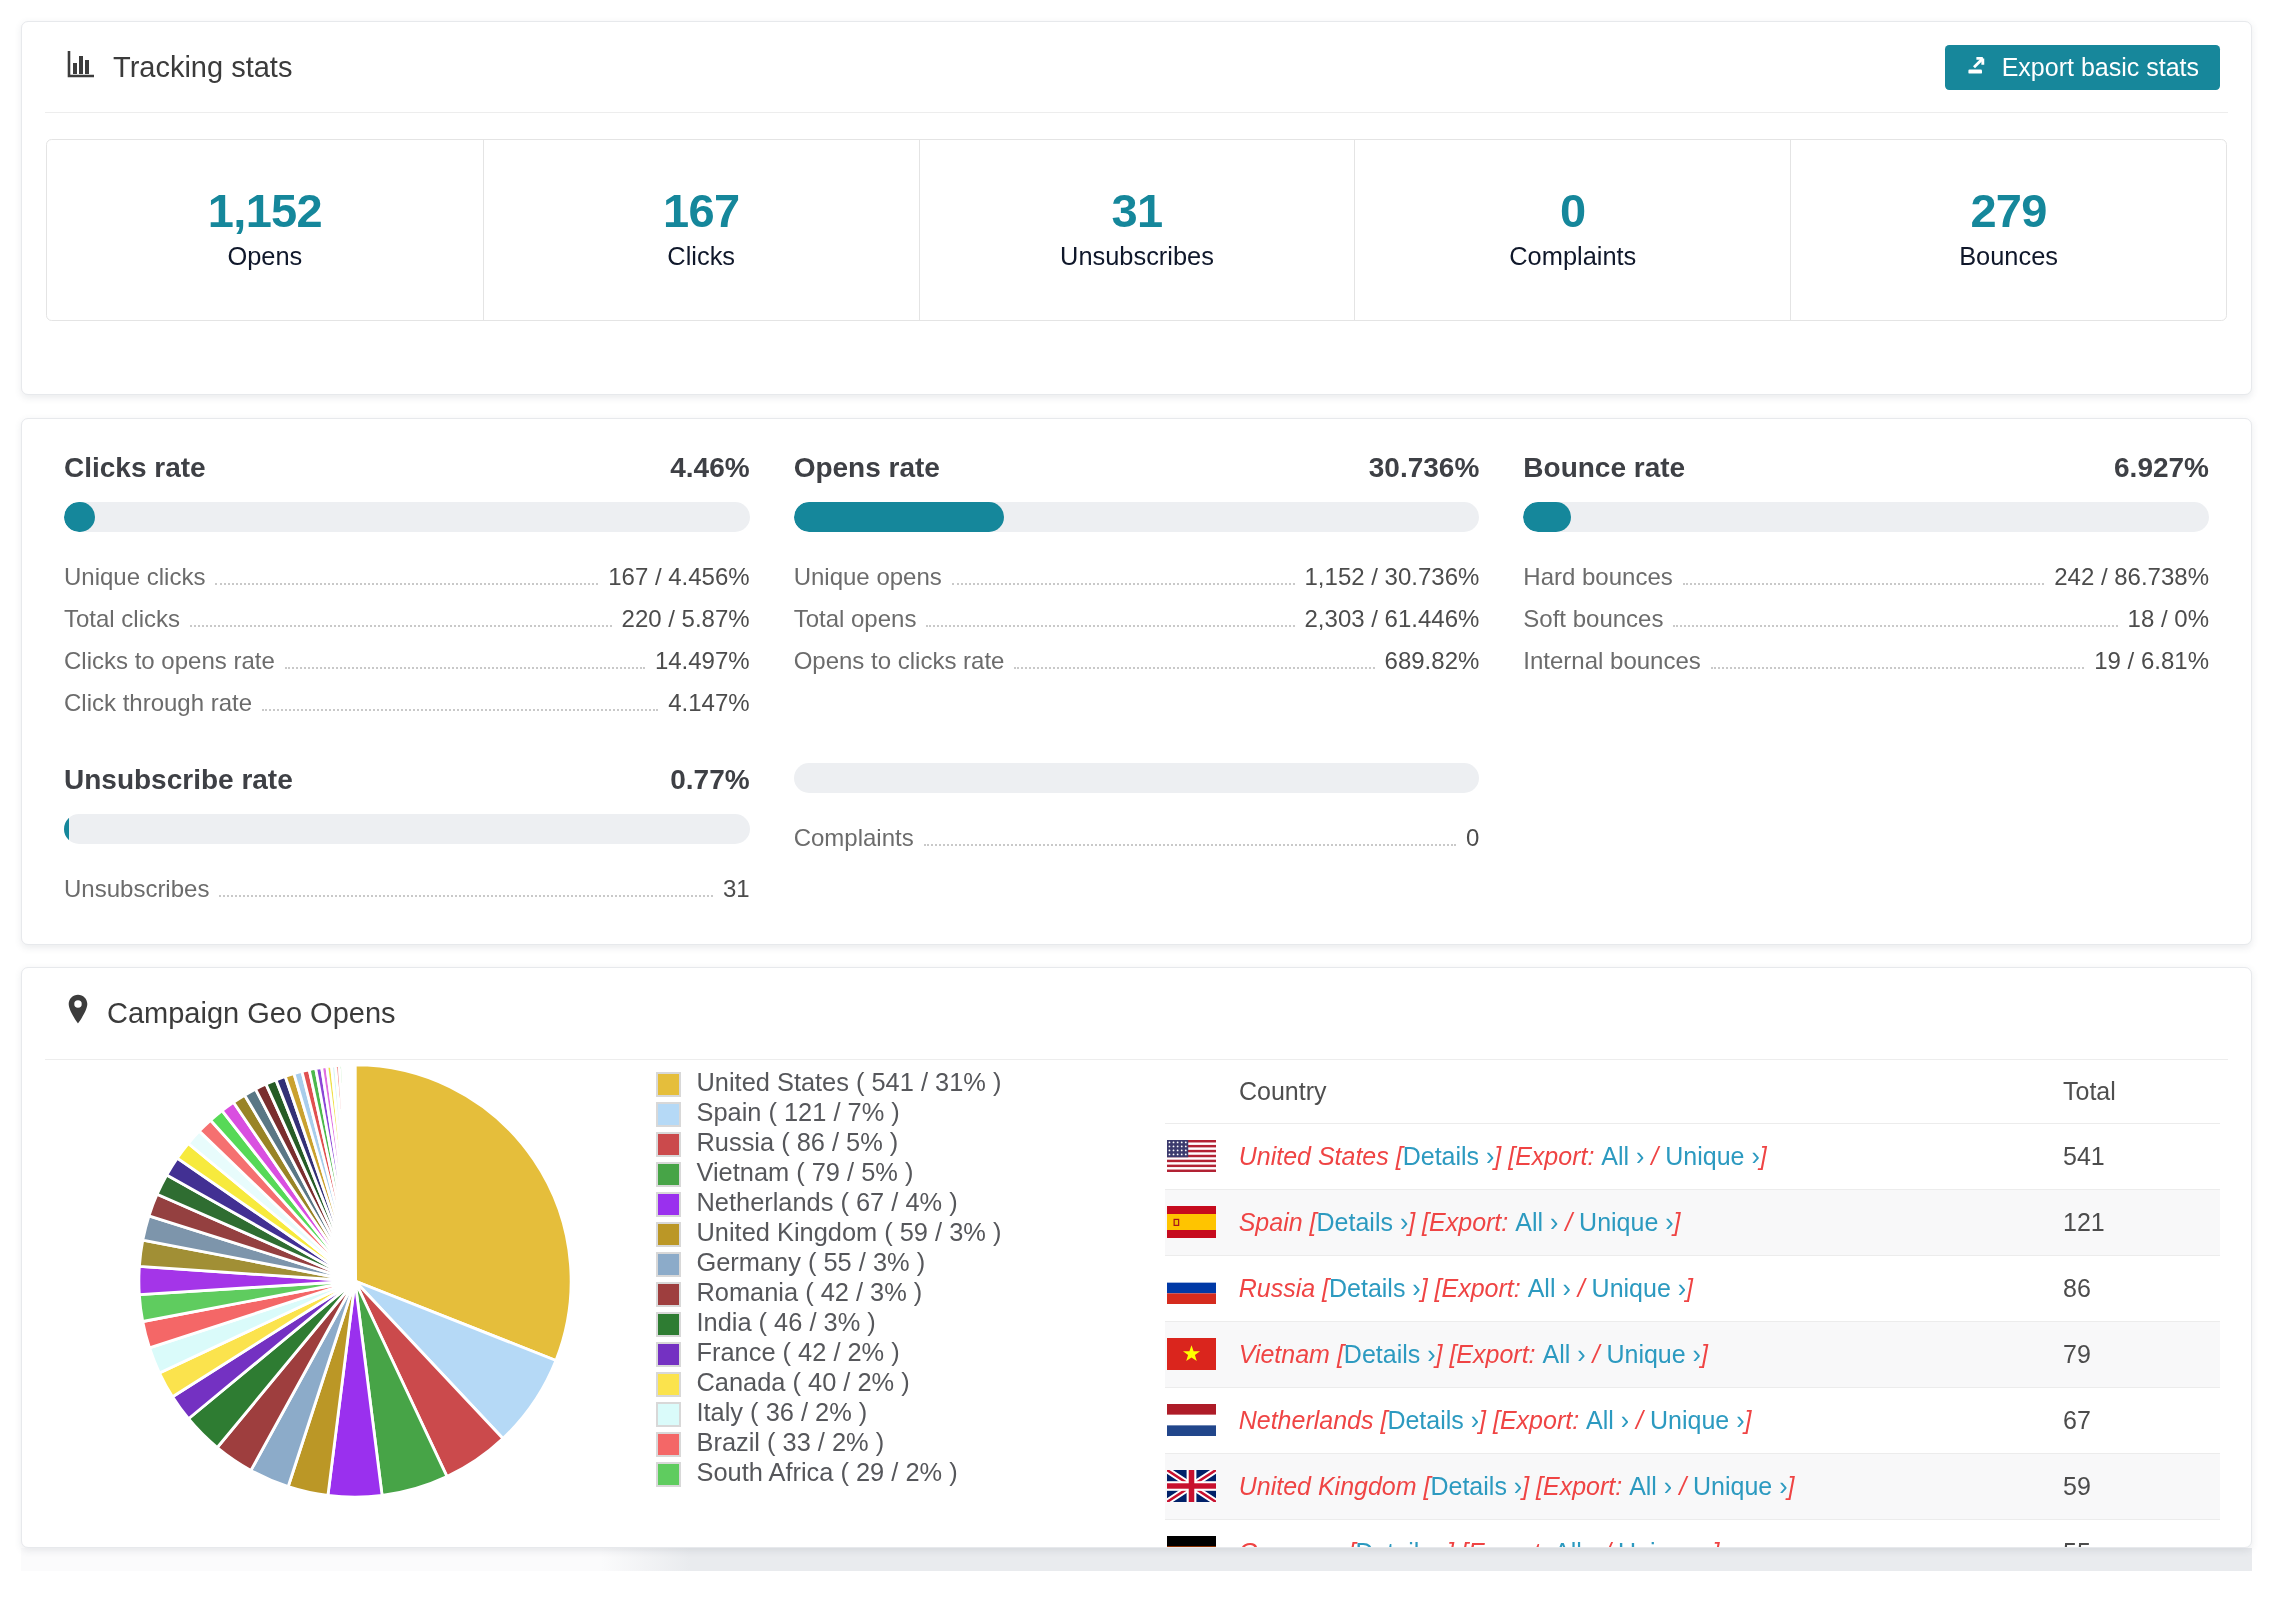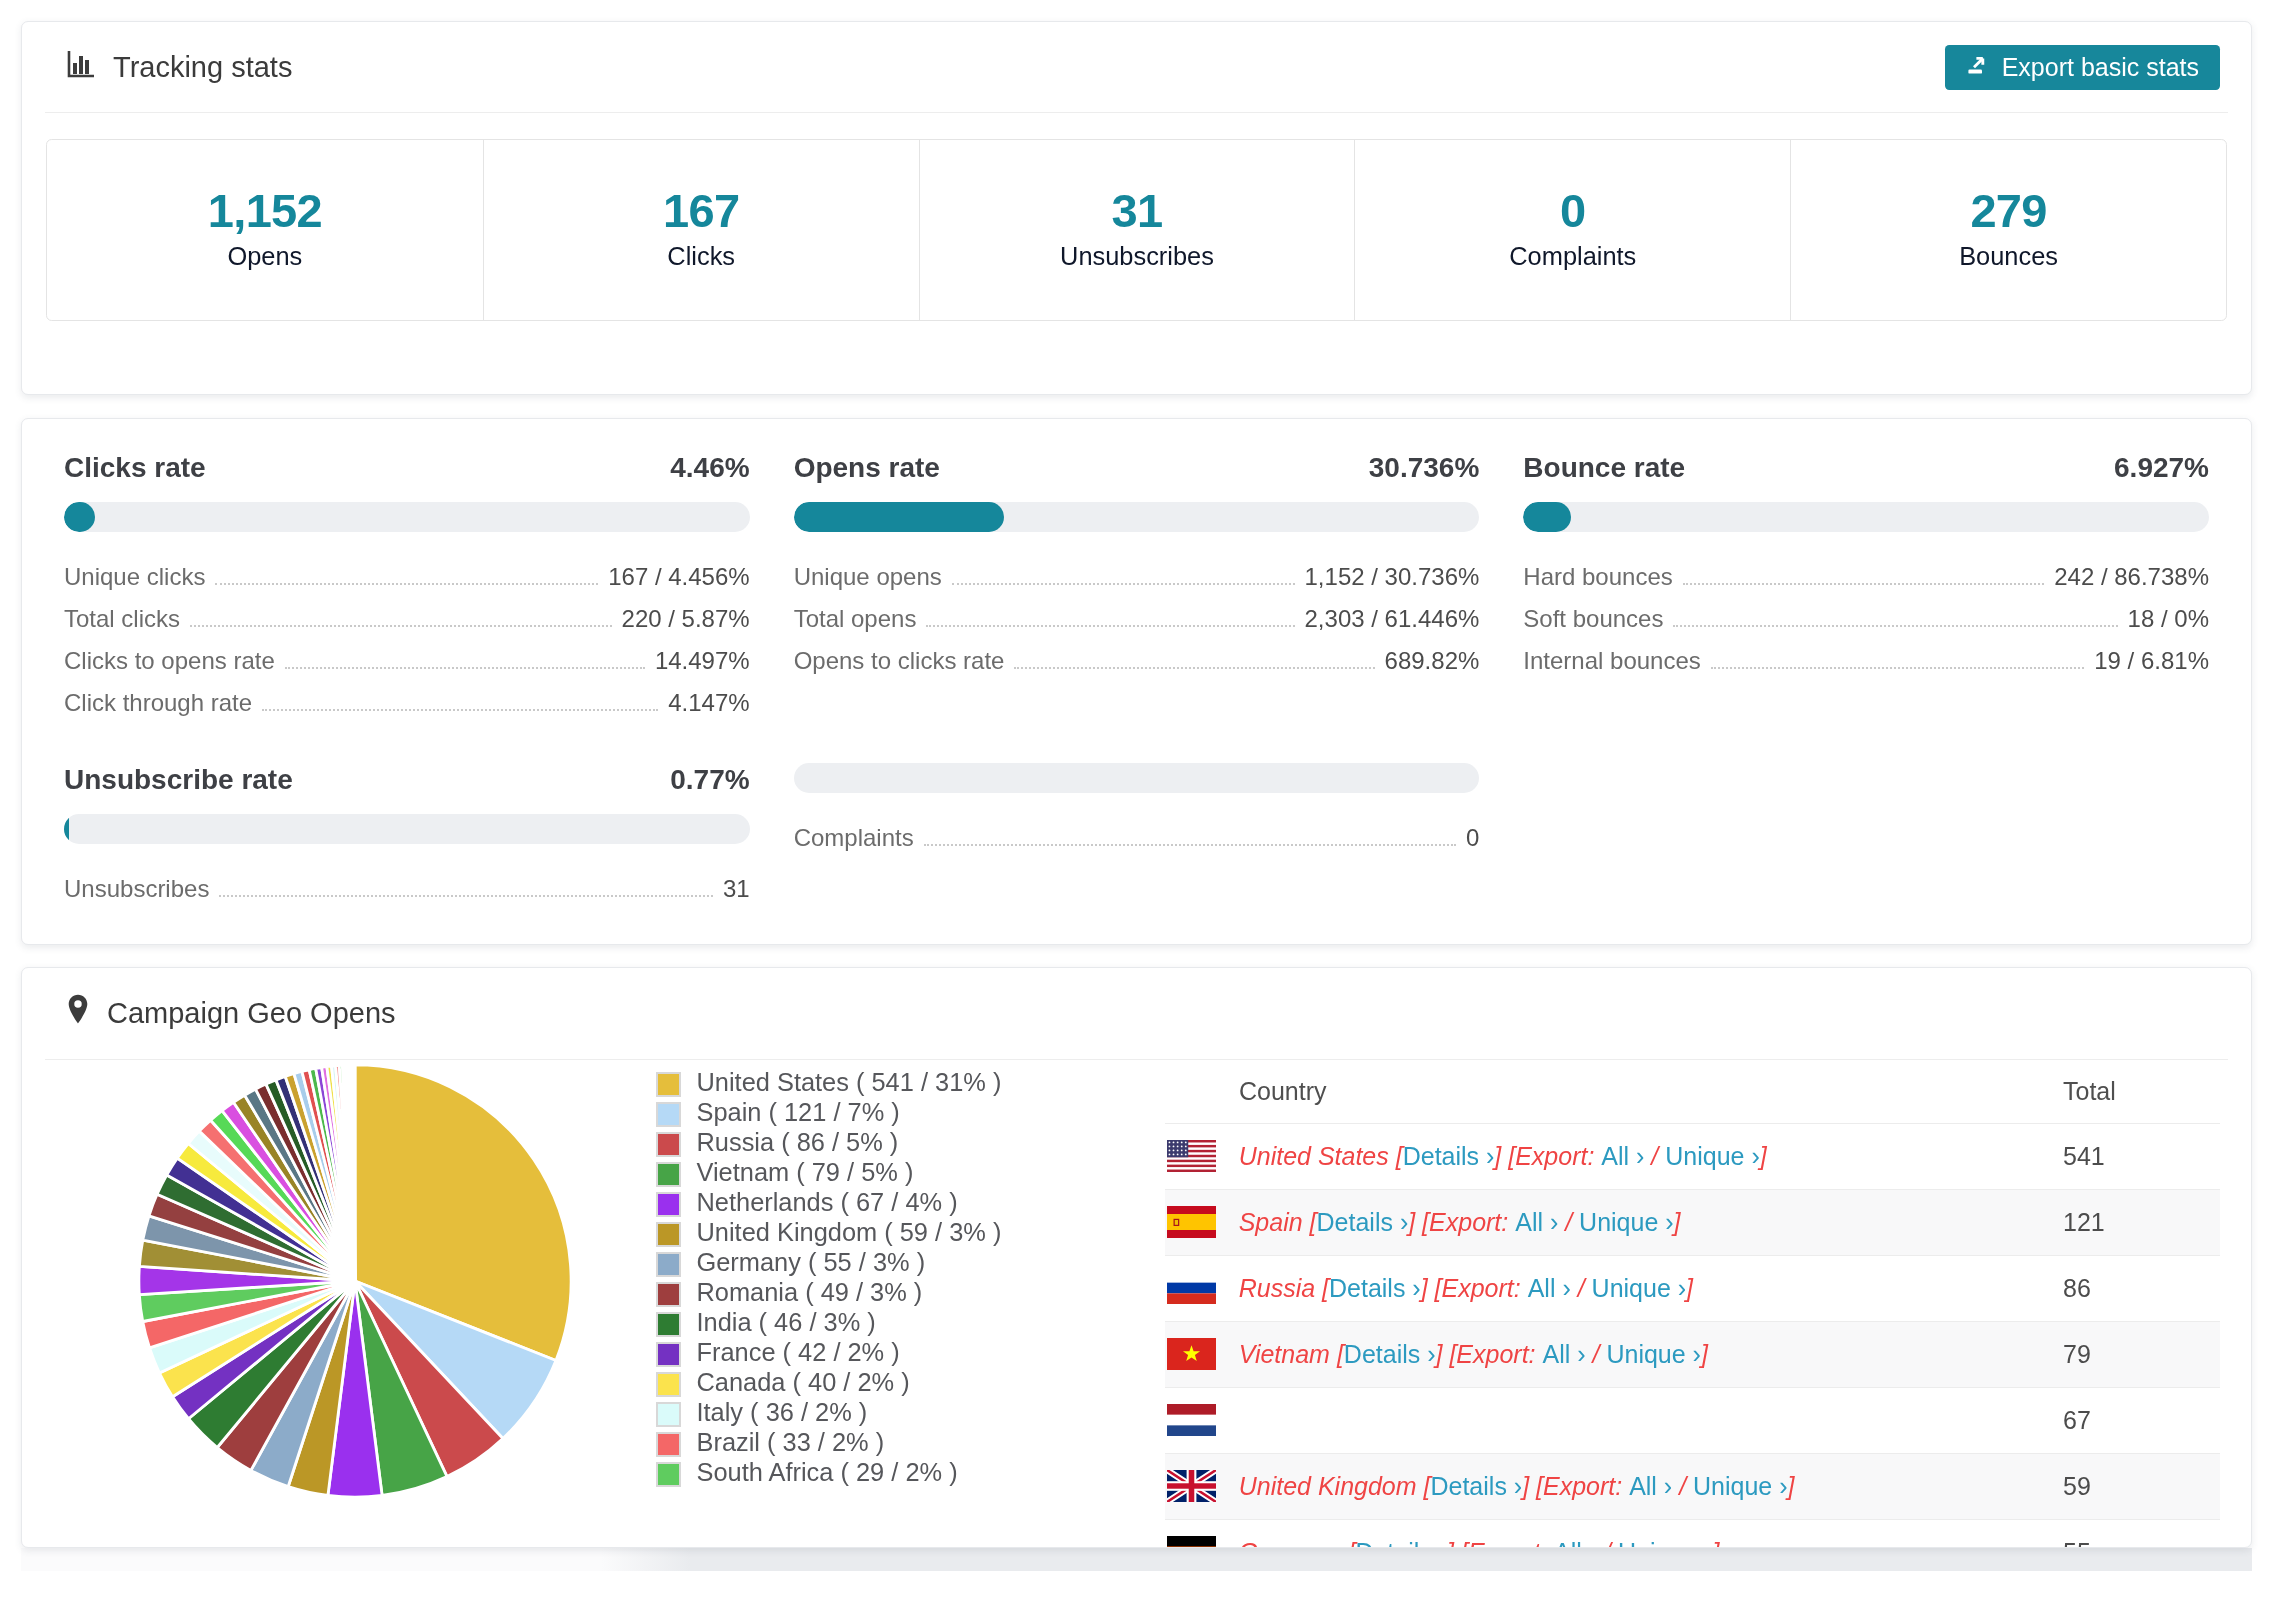--- a/index.html
+++ b/index.html
@@ -339,21 +339,21 @@
           <li>
             <span class="swatch" style="background: rgb(187, 151, 38);"></span>
             <span class="legend-label">United Kingdom ( 59 / 3% )</span>
           </li>
           <li>
             <span class="swatch" style="background: rgb(140, 171, 201);"></span>
             <span class="legend-label">Germany ( 55 / 3% )</span>
           </li>
           <li>
             <span class="swatch" style="background: rgb(158, 62, 62);"></span>
-            <span class="legend-label">Romania ( 49 / 3% )</span>
+            <span class="legend-label">Romania ( 42 / 3% )</span>
           </li>
           <li>
             <span class="swatch" style="background: rgb(46, 124, 50);"></span>
             <span class="legend-label">India ( 46 / 3% )</span>
           </li>
           <li>
             <span class="swatch" style="background: rgb(116, 49, 194);"></span>
             <span class="legend-label">France ( 42 / 2% )</span>
           </li>
           <li>
@@ -459,20 +459,21 @@
           </div>
           <div class="gt-row">
             <div class="col-country">
               <span style="display: flex;">
                 <svg class="flag" viewBox="0 0 60 40" preserveAspectRatio="none">
                   <rect width="60" height="40" fill="#fff"></rect>
                   <rect width="60" height="13.3" fill="#ae1c28"></rect>
                   <rect y="26.7" width="60" height="13.3" fill="#21468b"></rect>
                 </svg>
               </span>
+              <span class="row-text"><span class="dark">Netherlands [</span><a class="lnk">Details ›</a><span class="dark">] [Export: </span><a class="lnk">All ›</a><span class="dark"> / </span><a class="lnk">Unique ›</a><span class="dark">]</span></span>
             </div>
             <span class="col-total">67</span>
           </div>
           <div class="gt-row">
             <div class="col-country">
               <span style="display: flex;">
                 <svg class="flag" viewBox="0 0 60 40" preserveAspectRatio="none">
                   <rect width="60" height="40" fill="#012169"></rect>
                   <path d="M0 0 L60 40 M60 0 L0 40" stroke="#fff" stroke-width="8"></path>
                   <path d="M0 0 L60 40 M60 0 L0 40" stroke="#c8102e" stroke-width="3.2"></path>

